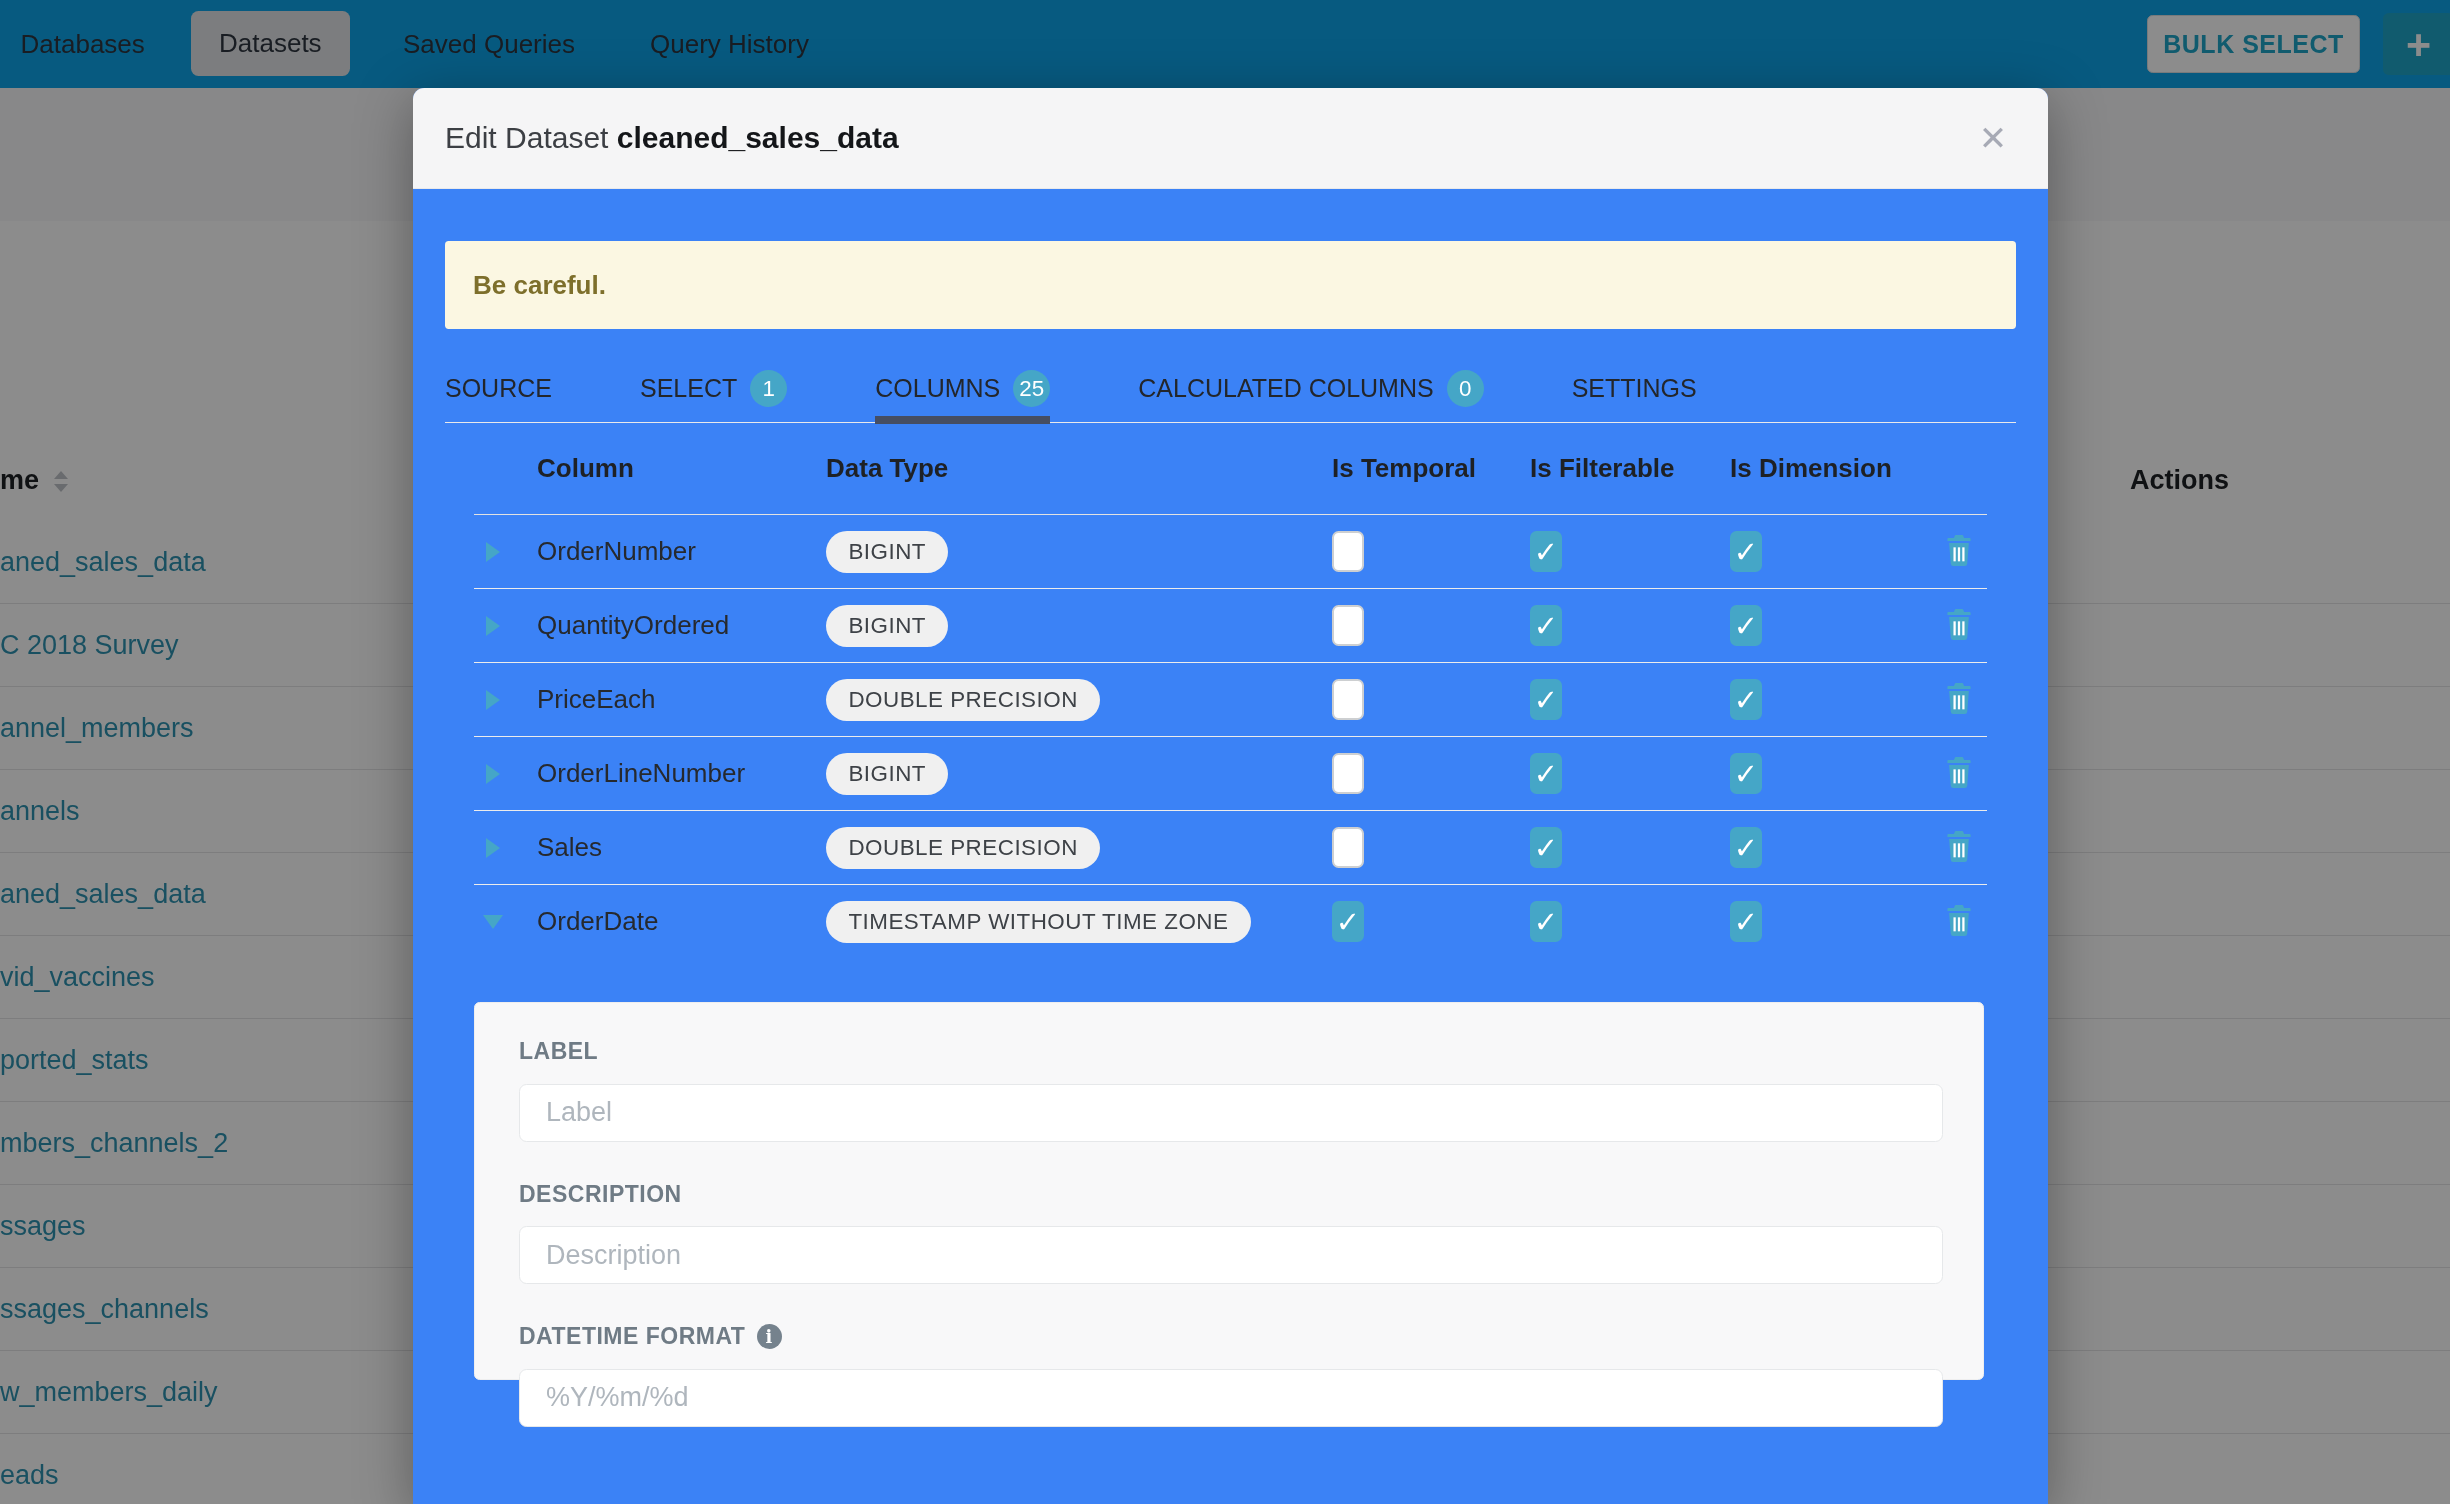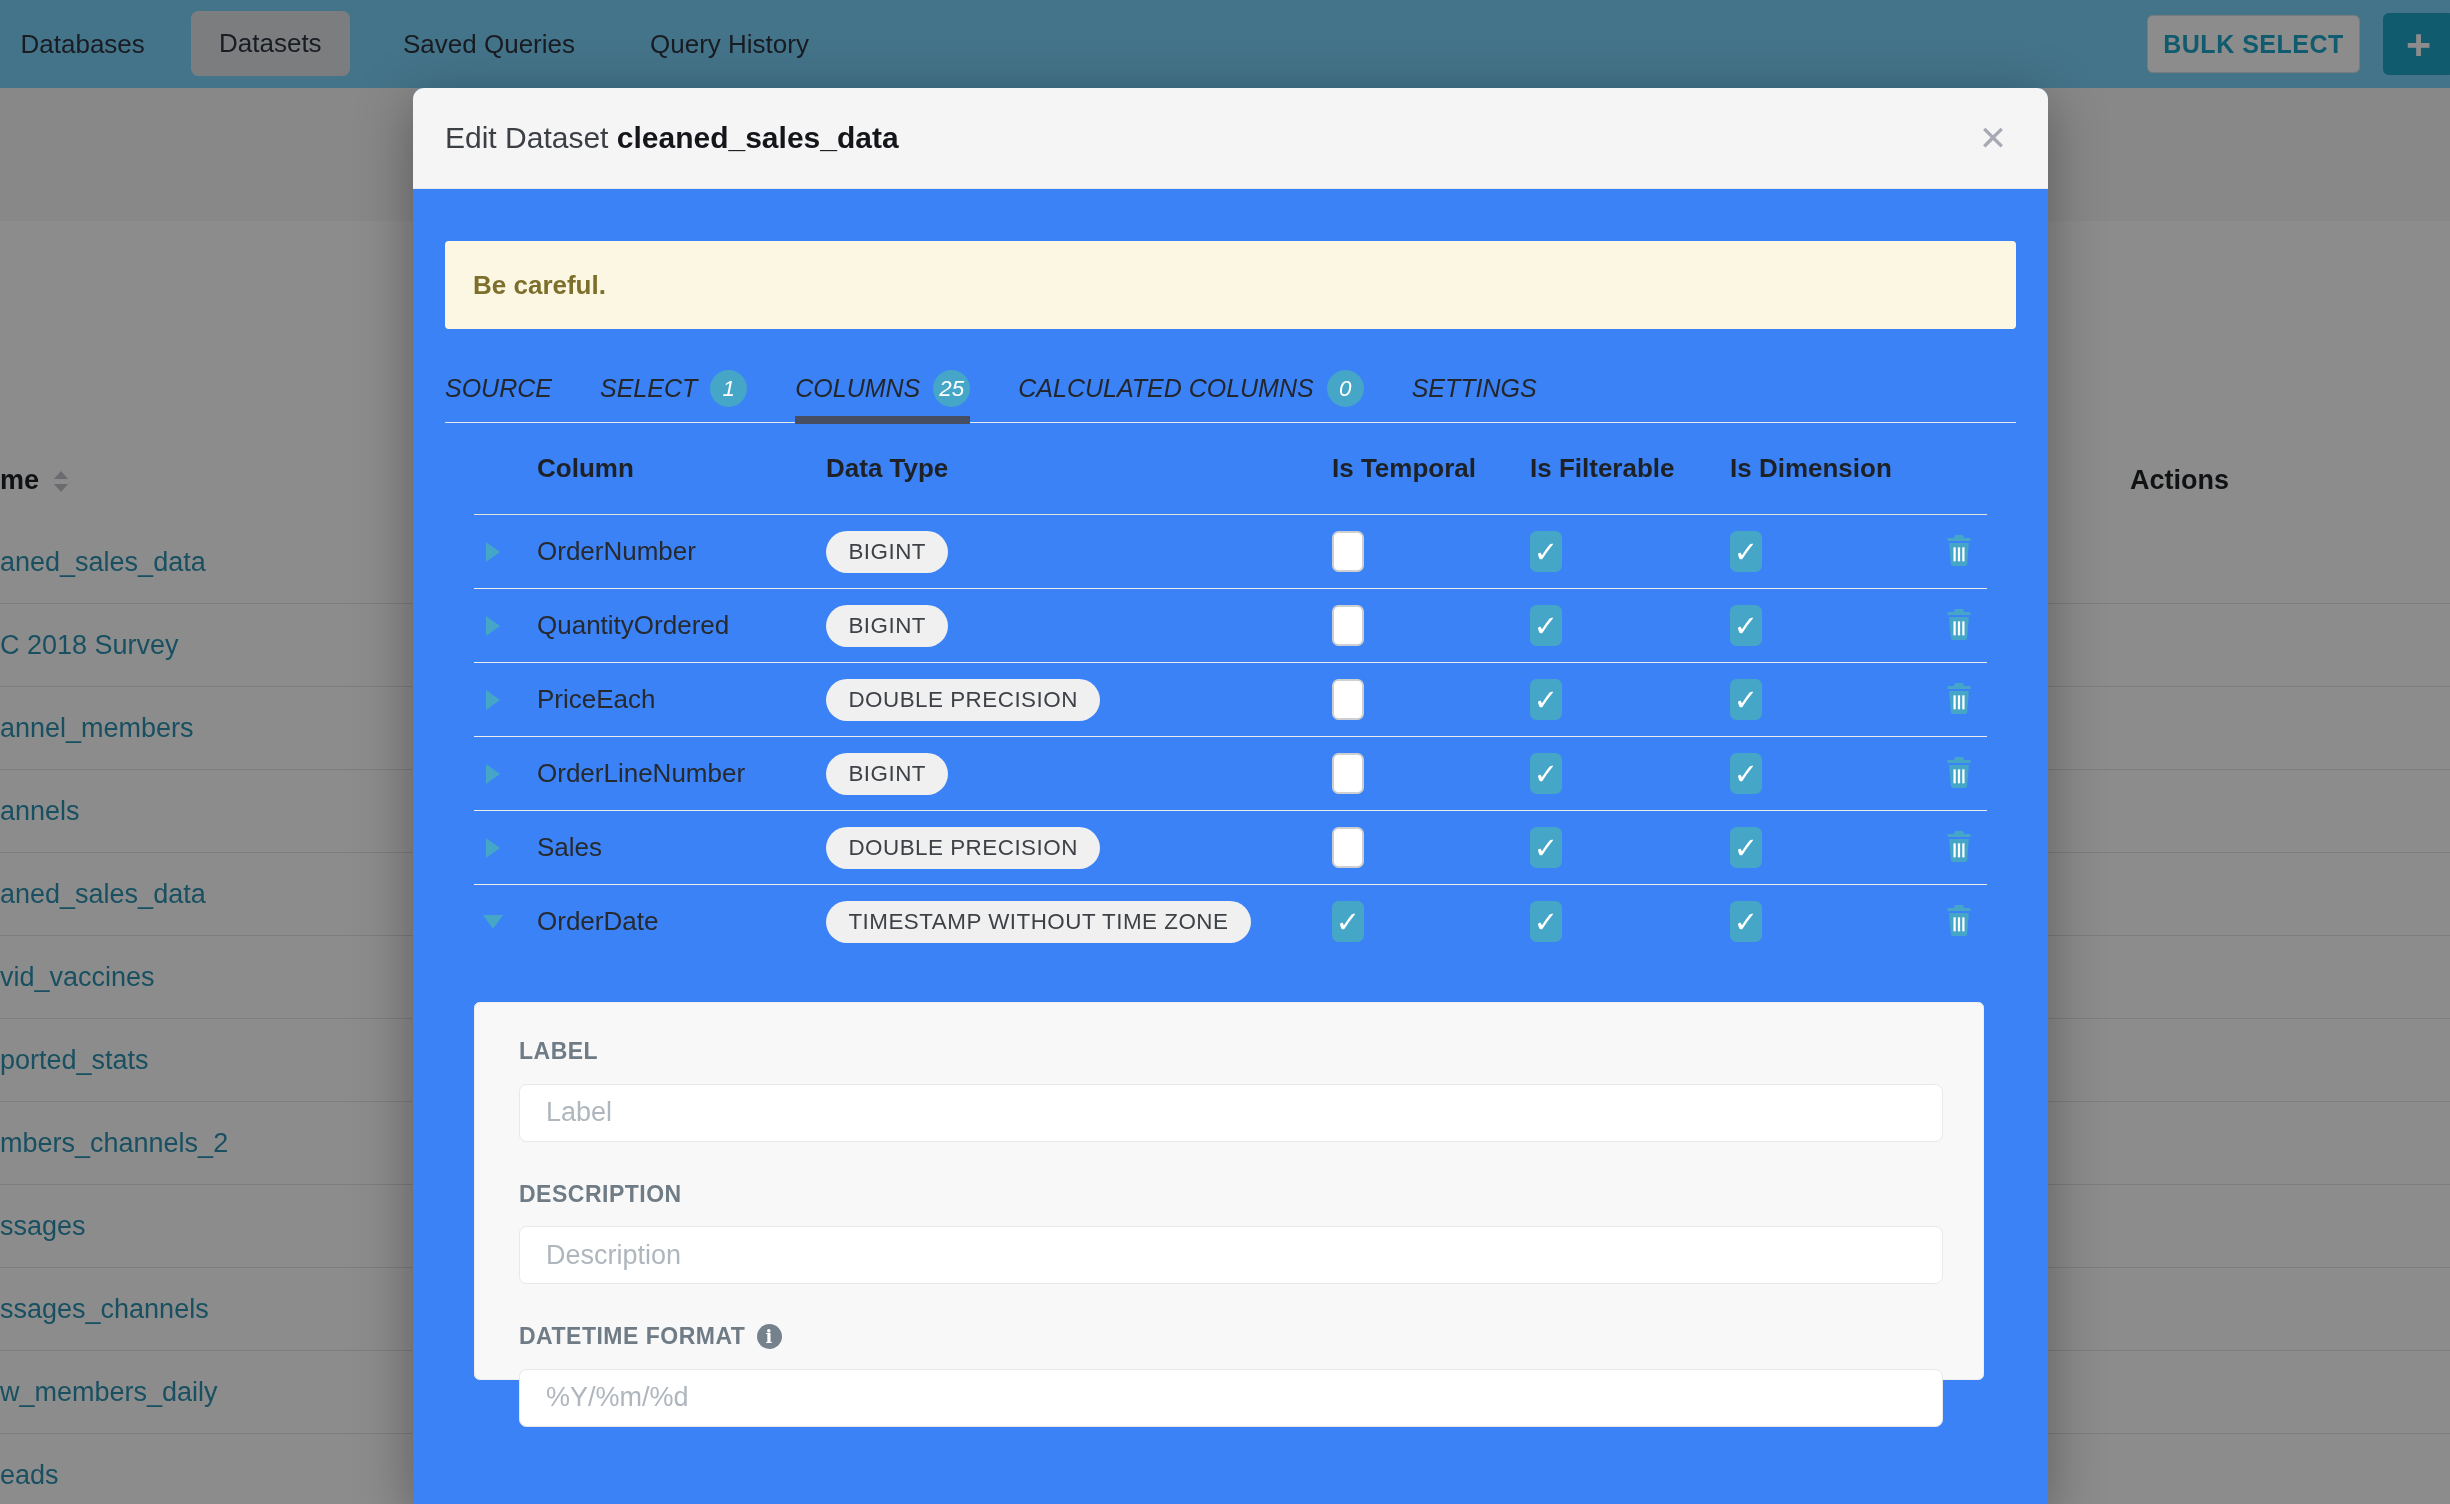--- a/index.html
+++ b/index.html
@@ -11,21 +11,21 @@
     --warn-text:#7D6F2B;
     --muted:#6F7B85;
     --line:#E6E7E9;
   }
   html,body{margin:0;padding:0;}
   body{font-family:"Liberation Sans","DejaVu Sans",sans-serif;background:#F7F8F9;}
   .stage{position:relative;width:2450px;height:1505px;overflow:hidden;background:#F7F8F9;}
 
   
   .bg{position:absolute;inset:0;}
-  .topnav{position:absolute;top:0;left:0;right:0;height:88px;background:#7dd3fc;}
+  .topnav{position:absolute;top:0;left:0;right:0;height:88px;background:#0ea5e9;}
   .nav-item{position:absolute;top:0;height:88px;display:flex;align-items:center;
     font-size:26px;color:#2F3640;cursor:pointer;white-space:nowrap;}
   .nav-item.active{top:11.2px;height:65px;padding:0 28px;background:#E2E4E7;border-radius:7.5px;}
   .nav-item:nth-child(1){left:20.5px;}
   .nav-item:nth-child(2){left:191px;}
   .nav-item:nth-child(3){left:403px;}
   .nav-item:nth-child(4){left:650px;}
   .bulk-btn{position:absolute;top:15px;left:2147px;width:213px;height:58px;background:#fff;
     border:1.9px solid #DADEE2;border-radius:5.6px;display:flex;align-items:center;justify-content:center;
     font-size:25px;font-weight:700;color:var(--teal-strong);letter-spacing:0.5px;box-sizing:border-box;}
@@ -60,21 +60,21 @@
     padding:0 37px 0 32px;box-sizing:border-box;}
   .m-title{font-size:30px;color:#3C3F44;}
   .m-title b{color:#141619;font-weight:700;}
   .m-close{margin-left:auto;font-size:34px;color:#A7AAB5;cursor:pointer;line-height:1;padding:3.7px;}
 
   .m-body{padding:0 32px;}
   .warning{margin-top:52px;height:88px;background:var(--warn-bg);border-radius:3.7px;
     display:flex;align-items:center;padding:0 28px;font-size:26px;color:var(--warn-text);box-sizing:border-box;gap:12px;}
   .warning b{font-weight:700;margin-right:7.5px;}
 
-  .tabs{margin-top:26px;display:flex;gap:48px;border-bottom:1.9px solid #E9E9EB;height:67px;font-style:italic;}
+  .tabs{margin-top:26px;display:flex;gap:88px;border-bottom:1.9px solid #E9E9EB;height:67px;}
   .tab{position:relative;display:flex;align-items:center;font-size:25px;color:#23262B;cursor:pointer;white-space:nowrap;}
   .tab.active::after{content:"";position:absolute;left:0;right:0;bottom:-1.9px;height:7.5px;background:var(--navy);}
   .badge{display:inline-flex;align-items:center;justify-content:center;margin-left:13px;
     min-width:37px;height:37px;padding:0 5.6px;border-radius:18.6px;background:var(--teal);
     color:#fff;font-size:22.4px;box-sizing:border-box;}
 
   .ctable{margin:0 29px;}
   .chead,.crow{display:grid;grid-template-columns:37px 280px 541px 198px 200px 200px 1fr;align-items:center;}
   .chead{height:91px;border-bottom:1.9px solid #E2E2E2;font-size:26px;font-weight:700;color:#1E2125;}
   .chead .h-col{padding-left:26px;}

